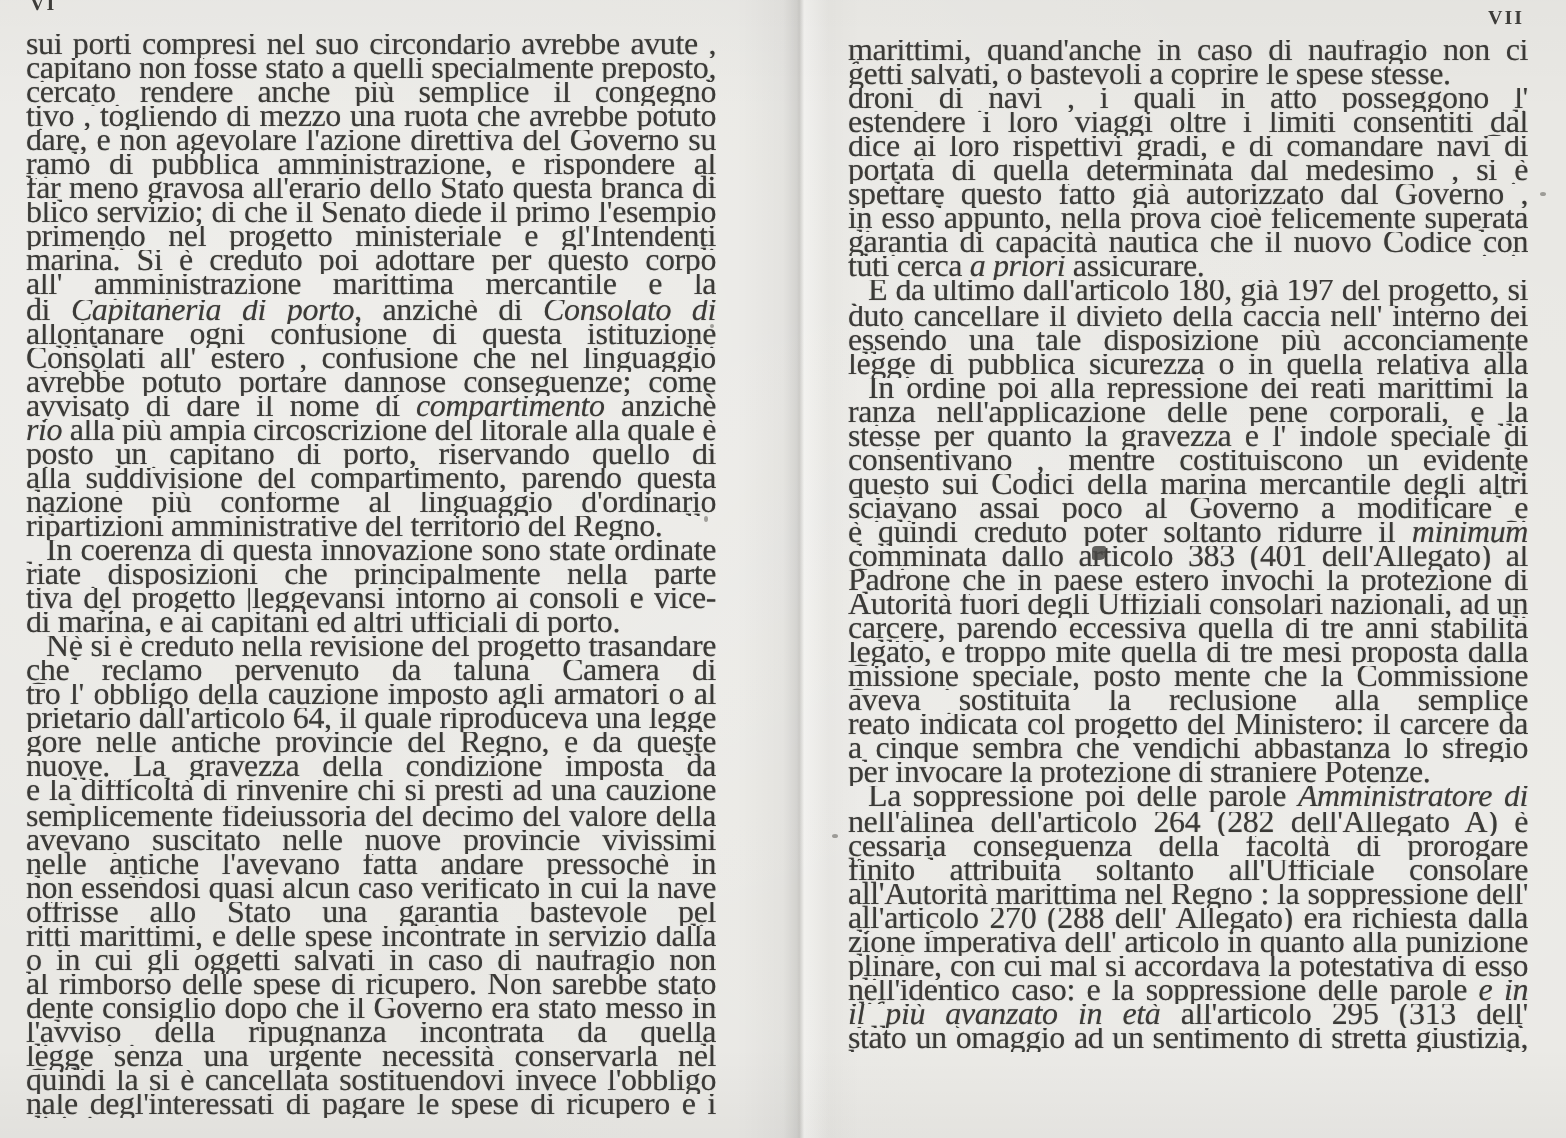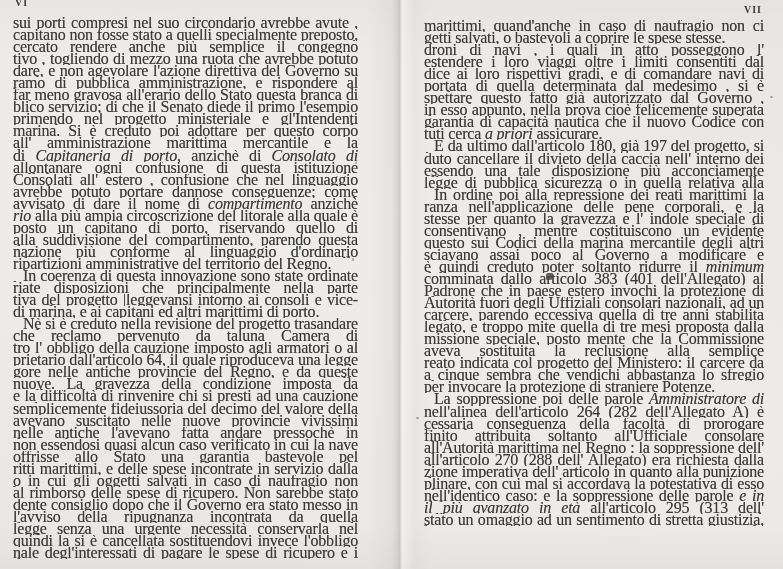--- a/index.html
+++ b/index.html
@@ -76,21 +76,21 @@
     <div class="line j">avrebbe potuto portare dannose conseguenze; come pure si è</div>
     <div class="line j">avvisato di dare il nome di <i>compartimento</i> anzichè <i>circonda-</i></div>
     <div class="line j"><i>rio</i> alla più ampia circoscrizione del litorale alla quale è pre-</div>
     <div class="line j">posto un capitano di porto, riservando quello di <i>circondario</i></div>
     <div class="line j">alla suddivisione del compartimento, parendo questa donomi-</div>
     <div class="line j">nazione più conforme al linguaggio d'ordinario adoperato nelle</div>
     <div class="line">ripartizioni amministrative del territorio del Regno.</div>
     <div class="line j ind">In coerenza di questa innovazione sono state ordinate le sva-</div>
     <div class="line j">riate disposizioni che principalmente nella parte amministra-</div>
     <div class="line j">tiva del progetto |leggevansi intorno ai consoli e vice-consoli</div>
-    <div class="line">di marina, e ai capitani ed altri marittimi di porto.</div>
+    <div class="line">di marina, e ai capitani ed altri ufficiali di porto.</div>
     <div class="line j ind">Nè si è creduto nella revisione del progetto trasandare qual-</div>
     <div class="line j">che reclamo pervenuto da taluna Camera di Commercio con-</div>
     <div class="line j">tro l' obbligo della cauzione imposto agli armatori o al pro-</div>
     <div class="line j">prietario dall'articolo 64, il quale riproduceva una legge in vi-</div>
     <div class="line j">gore nelle antiche provincie del Regno, e da queste estesa alle</div>
     <div class="line j">nuove. La gravezza della condizione imposta da quell'articolo,</div>
     <div class="line j">e la difficoltà di rinvenire chi si presti ad una cauzione anche</div>
     <div class="line j">semplicemente fideiussoria del decimo del valore della nave</div>
     <div class="line j">avevano suscitato nelle nuove provincie vivissimi reclami , e</div>
     <div class="line j">nelle antiche l'avevano fatta andare pressochè in desuetudine,</div>

